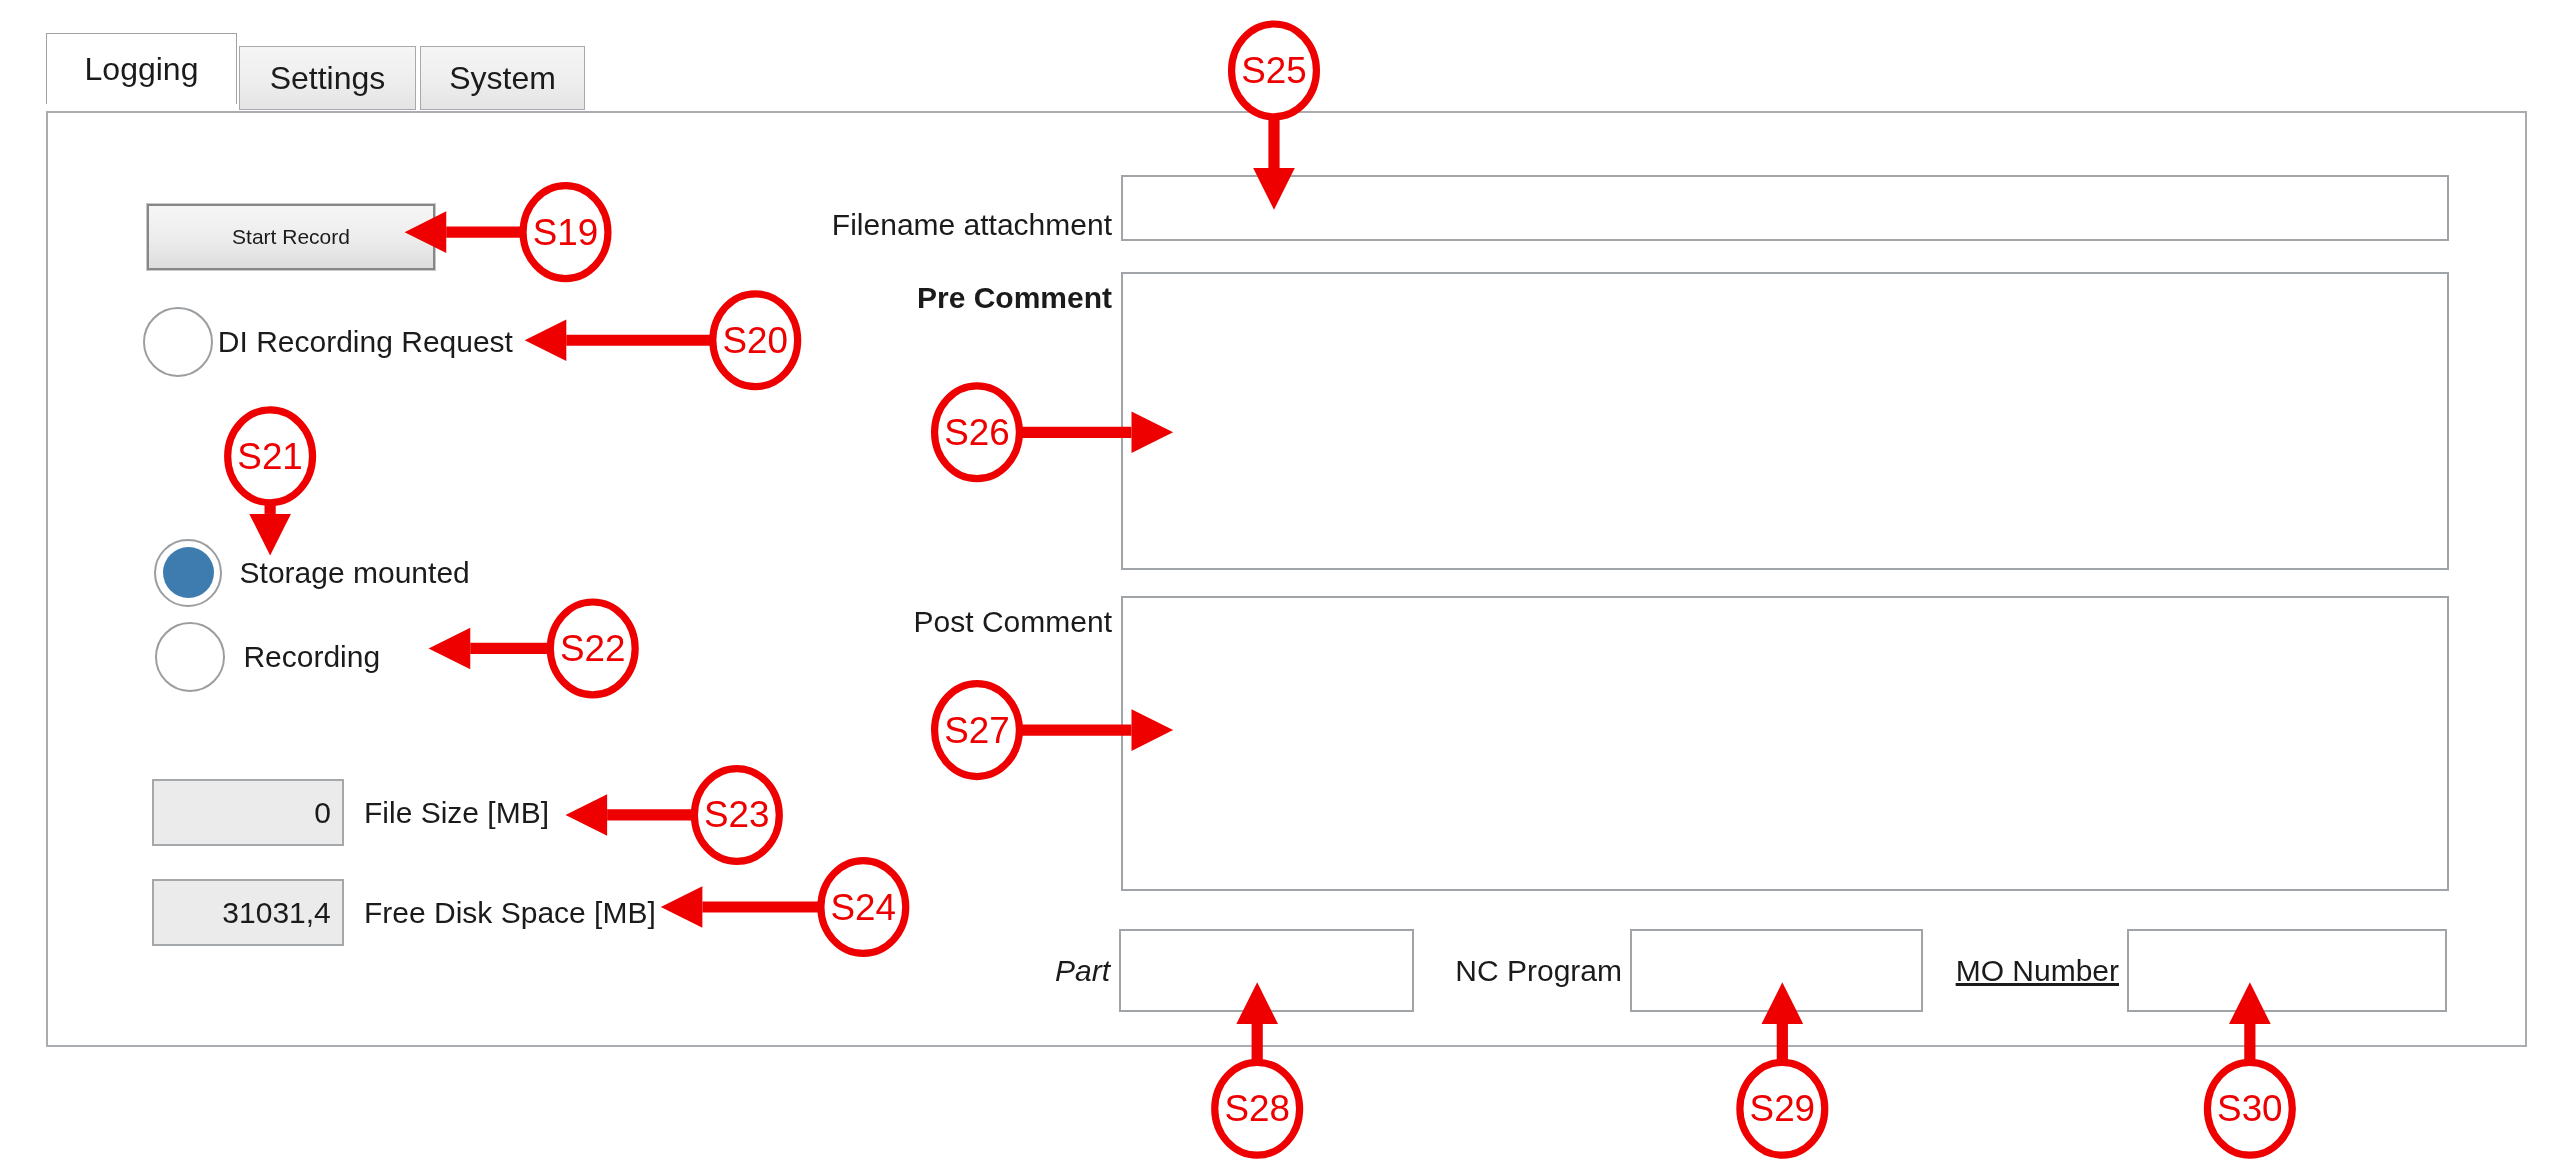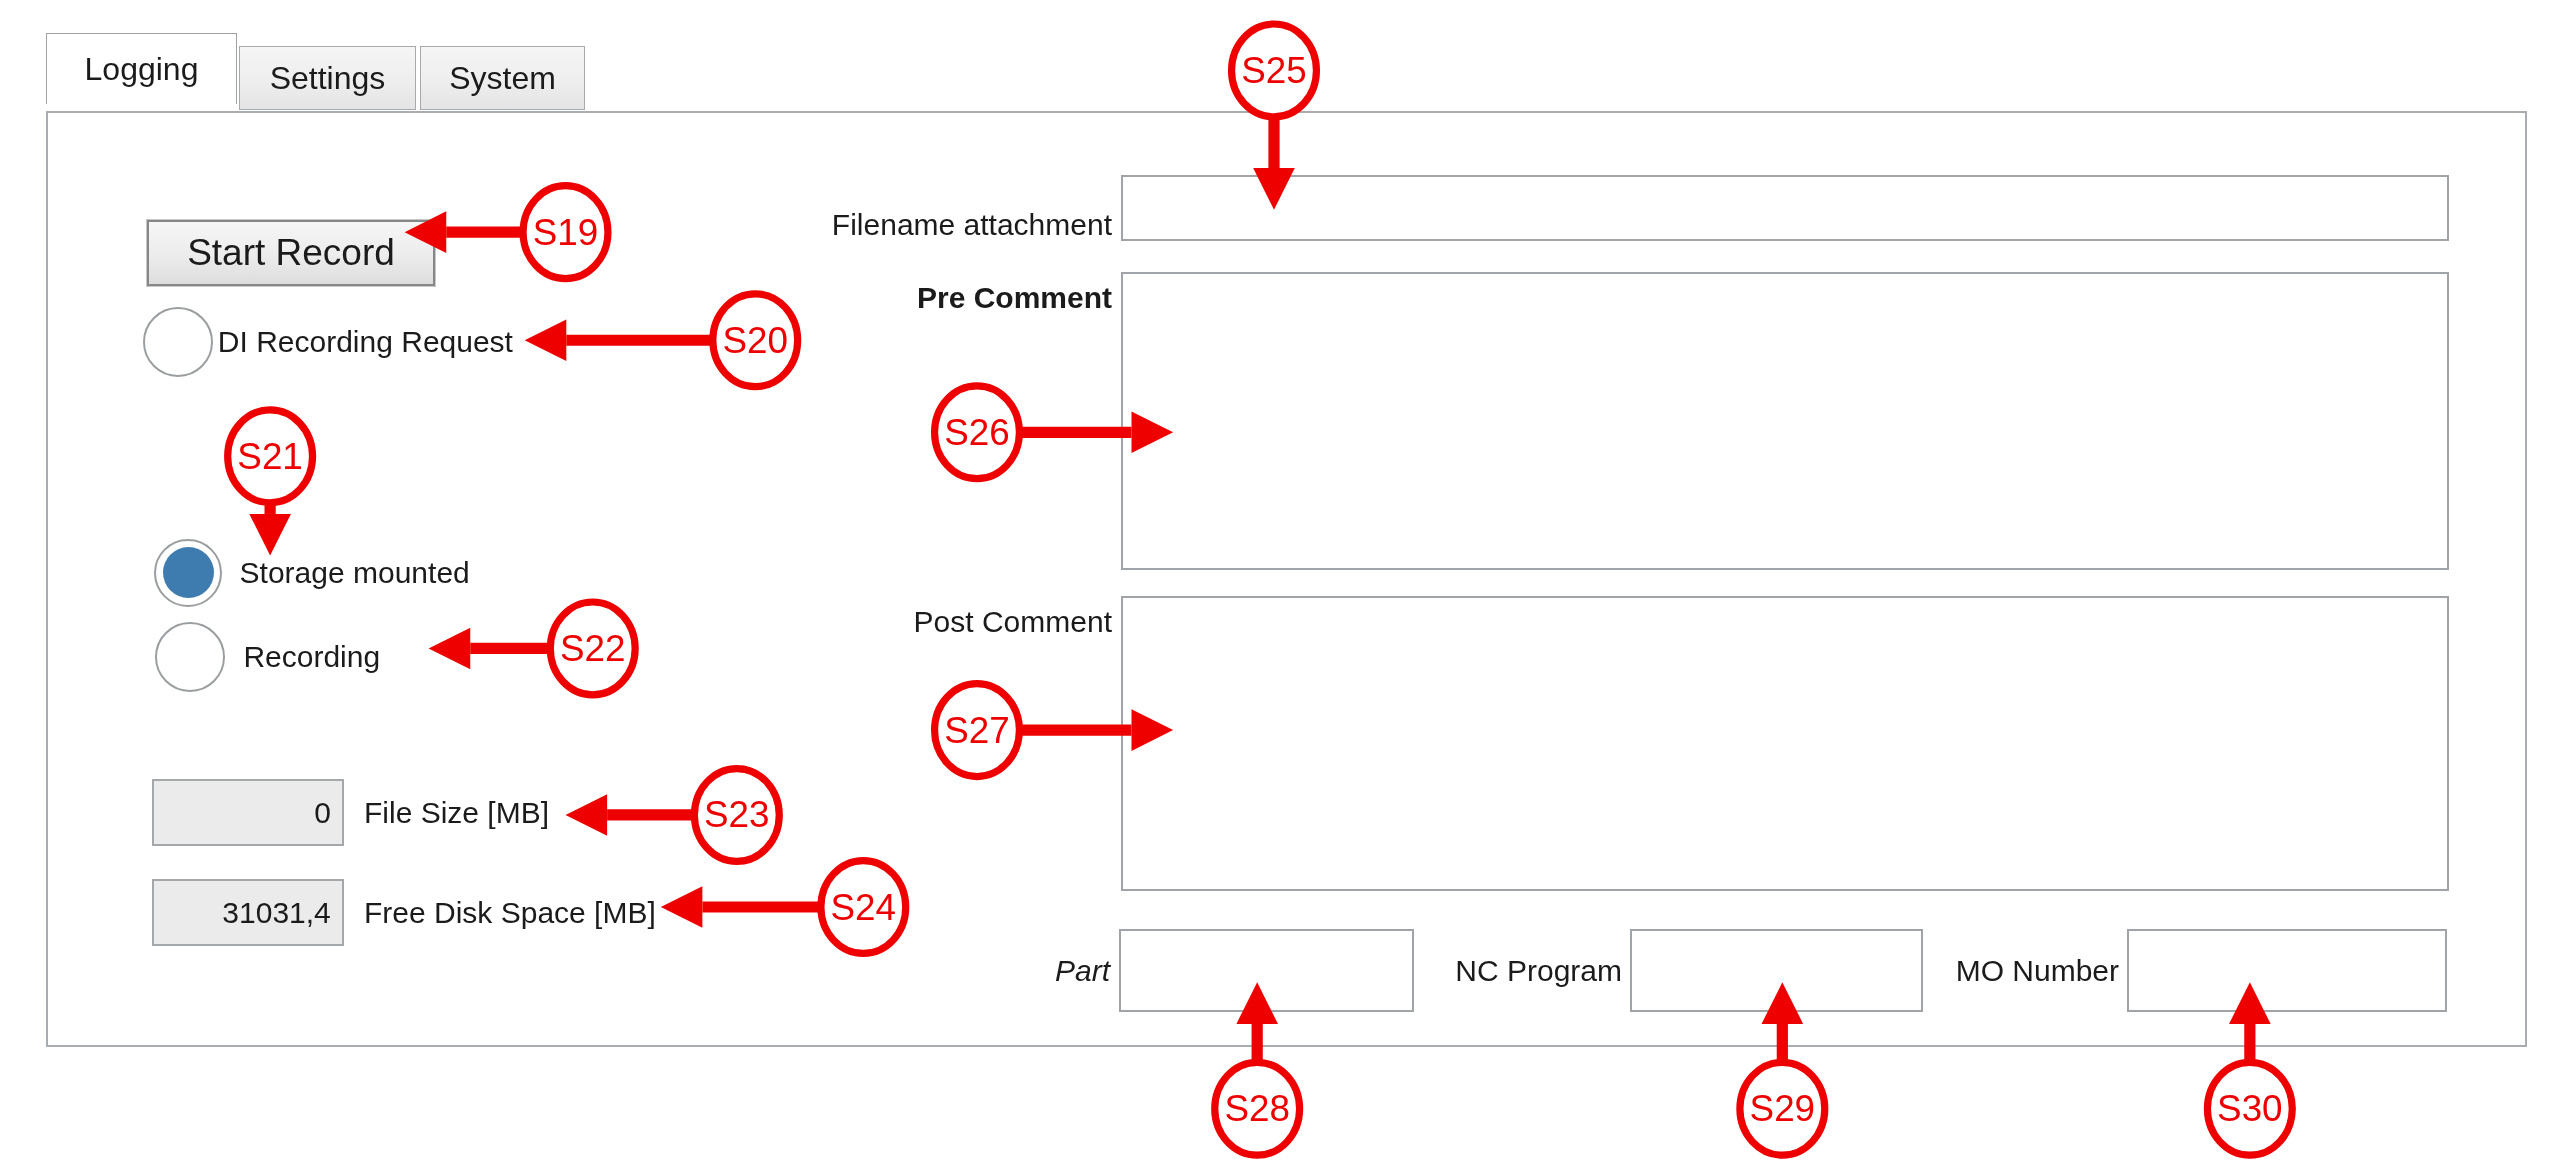--- a/index.html
+++ b/index.html
@@ -27,23 +27,23 @@
     border:1.6px solid #a7a9ac;z-index:1;
   }
   
   #panel{
     position:absolute;left:46px;top:111px;width:2481px;height:936px;
     background:#ffffff;border:2.4px solid #a9acb0;box-sizing:border-box;z-index:0;
   }
   
   .abs{position:absolute;box-sizing:border-box;}
   .btn{
-    display:flex;align-items:center;justify-content:center;font-size:37px;
+    display:flex;align-items:center;justify-content:center;font-size:21px;
     background:linear-gradient(to bottom,#f6f6f6 0%,#ececec 55%,#dddddd 100%);
-    border:2.4px solid #858789;outline:0.8px solid #c8c8c8;cursor:default;margin-top:16px;
+    border:2.4px solid #858789;outline:0.8px solid #c8c8c8;cursor:default;
   }
   .ind-row{display:flex;align-items:center;}
   .ind-circle{
     border-radius:50%;border:2.4px solid #9b9ea1;background:#ffffff;
     display:flex;align-items:center;justify-content:center;flex:0 0 auto;
   }
   .ind-dot{border-radius:50%;}
   .lbl{font-size:30px;color:#1b1b1b;white-space:nowrap;}
   .rolabel{display:flex;align-items:center;}
   .robox{
@@ -77,21 +77,21 @@
   #filename-label{left:721px;top:192px;width:391px;height:66px;}
   #filename-input{left:1121px;top:175px;width:1328px;height:66px;}
   #pre-label{left:721px;top:272px;width:391px;height:51px;font-weight:bold;}
   #pre-area{left:1121px;top:272px;width:1328px;height:298px;}
   #post-label{left:721px;top:596px;width:391px;height:51px;}
   #post-area{left:1121px;top:596px;width:1328px;height:295px;}
   #part-label{left:950px;top:929px;width:160px;height:83px;font-style:italic;}
   #part-input{left:1119px;top:929px;width:295px;height:83px;}
   #nc-label{left:1422px;top:929px;width:200px;height:83px;}
   #nc-input{left:1630px;top:929px;width:293px;height:83px;}
-  #mo-label{left:1919px;top:929px;width:200px;height:83px;}
+  #mo-label{left:1919px;top:929px;width:200px;height:83px;text-decoration:underline;}
   #mo-input{left:2127px;top:929px;width:320px;height:83px;}
   
   #annotations{
     position:absolute;left:0;top:0;width:2576px;height:1176px;
     z-index:10;pointer-events:none;
   }
 </style>
 </head>
 <body>
 

